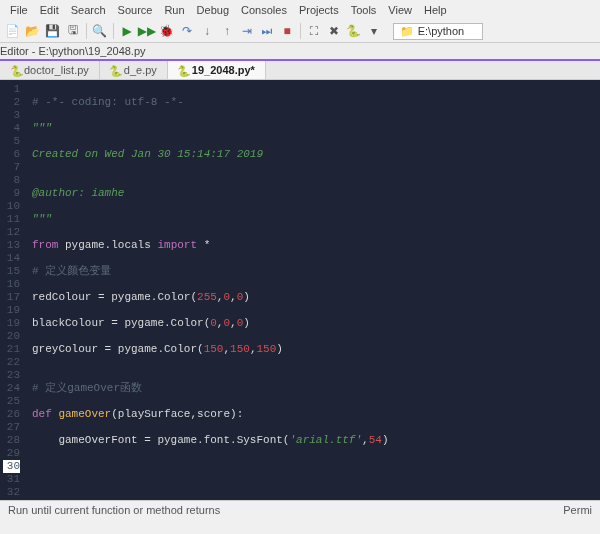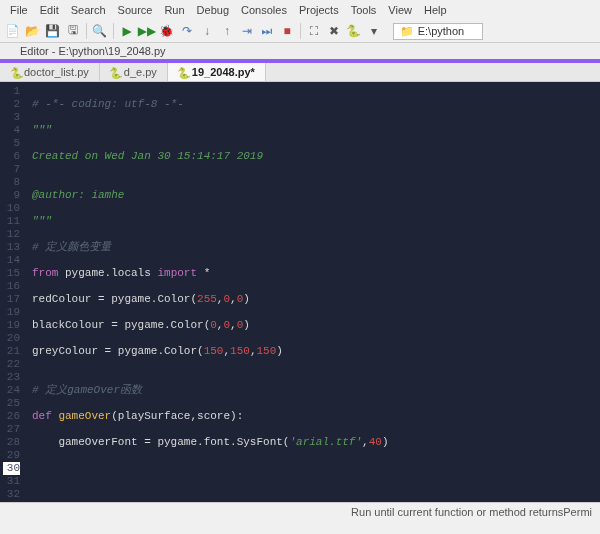--- a/index.html
+++ b/index.html
@@ -5,36 +5,36 @@
 * { margin: 0; padding: 0; box-sizing: border-box; }
 body { font-family: "Segoe UI", Tahoma, sans-serif; font-size: 11px; background: #f0f0f0; width: 600px; height: 534px; overflow: hidden; color: #333; }
 .menubar { display: flex; gap: 4px; padding: 2px 6px; background: #f0f0f0; font-size: 11px; color: #444; }
 .menubar span { padding: 2px 4px; cursor: default; }
 .toolbar { display: flex; align-items: center; gap: 2px; padding: 2px 4px; background: #f0f0f0; border-bottom: 1px solid #ccc; }
 .tb-btn { width: 18px; height: 18px; display: flex; align-items: center; justify-content: center; font-size: 12px; color: #555; cursor: pointer; }
 .tb-sep { width: 1px; height: 16px; background: #ccc; margin: 0 2px; }
 .tb-run { color: #2a8a2a; }
 .tb-stop { color: #c04040; }
 .tb-path { margin-left: 8px; border: 1px solid #bbb; padding: 1px 6px; background: #fff; min-width: 90px; font-size: 11px; display: flex; align-items: center; gap: 4px; }
-.editor-label { padding: 2px 20px; background: #eee; border-bottom: 4px solid #8b5cf6; font-size: 11px; color: #444; }
+.editor-label { padding: 2px 0; background: #eee; border-bottom: 2px solid #8b5cf6; font-size: 11px; color: #444; }
 .tabs { display: flex; background: #e8e8e8; border-bottom: 1px solid #ccc; }
 .tab { padding: 3px 10px; border-right: 1px solid #ccc; font-size: 11px; color: #555; display: flex; align-items: center; gap: 4px; cursor: pointer; background: #e8e8e8; }
 .tab.active { background: #f8f8f8; font-weight: bold; color: #222; }
 .tab-icon { width: 10px; height: 10px; display: inline-block; }
 .code-area { background: #1e2435; display: flex; height: 420px; overflow: hidden; font-family: Consolas, "Courier New", monospace; font-size: 11px; line-height: 13px; }
 .gutter { background: #1e2435; color: #4a5568; text-align: right; padding: 3px 6px 3px 3px; user-select: none; min-width: 26px; }
 .code { padding: 3px 6px; white-space: pre; color: #d9d9d9; flex: 1; }
-.c-cmt { color: #5a6878; font-style: italic; }
+.c-cmt { color: #5a6878; }
 .c-str { color: #5a9e5a; font-style: italic; }
 .c-kw { color: #c070c0; }
 .c-fn { color: #e8b858; }
 .c-num { color: #d05050; }
 .c-op { color: #d9d9d9; }
 .c-id { color: #d9d9d9; }
-.status { background: #f0f0f0; border-top: 1px solid #ccc; padding: 3px 8px; font-size: 11px; color: #555; display: flex; justify-content: flex-end; }
+.status { background: #f0f0f0; border-top: 1px solid #ccc; padding: 3px 8px; font-size: 11px; color: #555; display: flex; justify-content: space-between; }
 </style>
 </head>
 <body>
 
 <div class="menubar">
   <span>File</span>
   <span>Edit</span>
   <span>Search</span>
   <span>Source</span>
   <span>Run</span>
@@ -127,29 +127,29 @@
       <div>32</div>
       <div>33</div>
 </div>
 <div class="code">
 <div><span class="c-cmt"># -*- coding: utf-8 -*-</span></div>
 <div><span class="c-str">"""</span></div>
 <div><span class="c-str">Created on Wed Jan 30 15:14:17 2019</span></div>
 <div></div>
 <div><span class="c-str">@author: iamhe</span></div>
 <div><span class="c-str">"""</span></div>
+<div><span class="c-kw">from</span><span class="c-id"> pygame.locals </span><span class="c-kw">import</span><span class="c-id"> *</span></div>
 <div><span class="c-cmt"># 定义颜色变量</span></div>
-<div><span class="c-kw">from</span><span class="c-id"> pygame.locals </span><span class="c-kw">import</span><span class="c-id"> *</span></div>
 <div><span class="c-id">redColour = pygame.Color(</span><span class="c-num">255</span><span class="c-op">,</span><span class="c-num">0</span><span class="c-op">,</span><span class="c-num">0</span><span class="c-id">)</span></div>
 <div><span class="c-id">blackColour = pygame.Color(</span><span class="c-num">0</span><span class="c-op">,</span><span class="c-num">0</span><span class="c-op">,</span><span class="c-num">0</span><span class="c-id">)</span></div>
 <div><span class="c-id">greyColour = pygame.Color(</span><span class="c-num">150</span><span class="c-op">,</span><span class="c-num">150</span><span class="c-op">,</span><span class="c-num">150</span><span class="c-id">)</span></div>
 <div></div>
 <div><span class="c-cmt"># 定义gameOver函数</span></div>
 <div><span class="c-kw">def</span><span class="c-fn"> gameOver</span><span class="c-id">(playSurface,score):</span></div>
-<div><span class="c-id">    gameOverFont = pygame.font.SysFont(</span><span class="c-str">'arial.ttf'</span><span class="c-op">,</span><span class="c-num">40</span><span class="c-id">)</span></div>
+<div><span class="c-id">    gameOverFont = pygame.font.SysFont(</span><span class="c-str">'arial.ttf'</span><span class="c-op">,</span><span class="c-num">54</span><span class="c-id">)</span></div>
 
 
 
 
 
 
 
 
 
 

